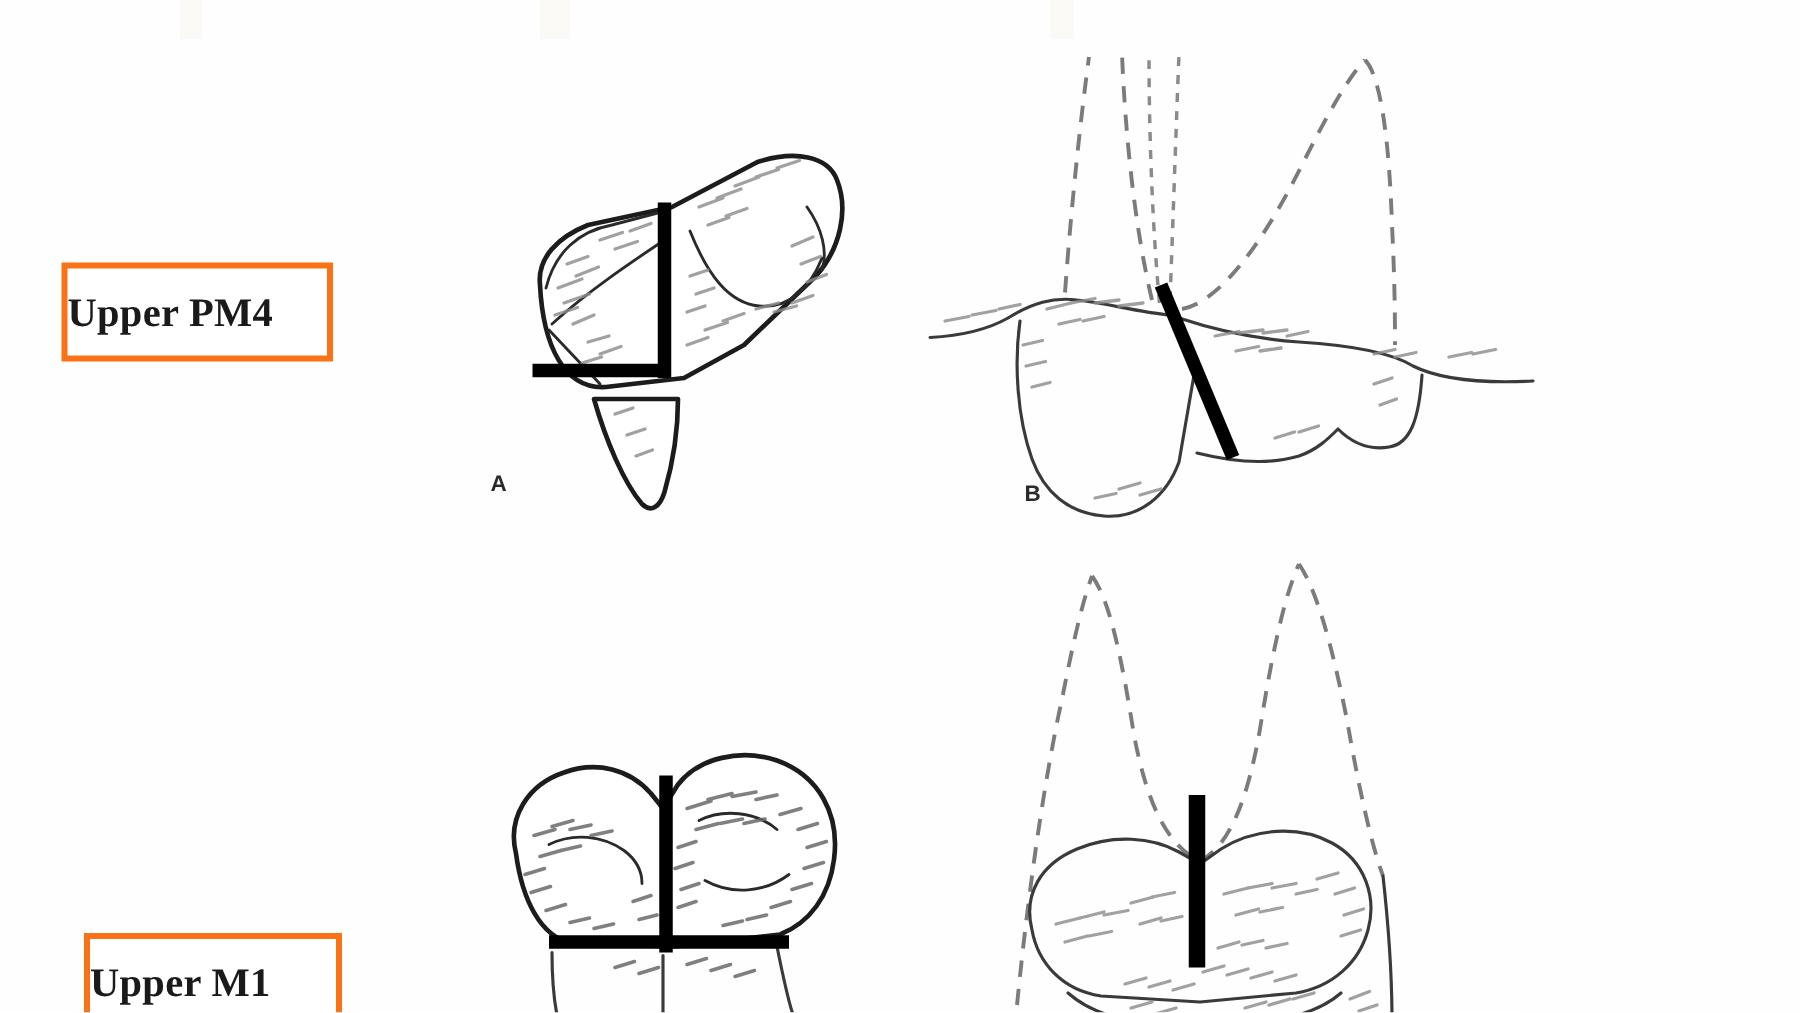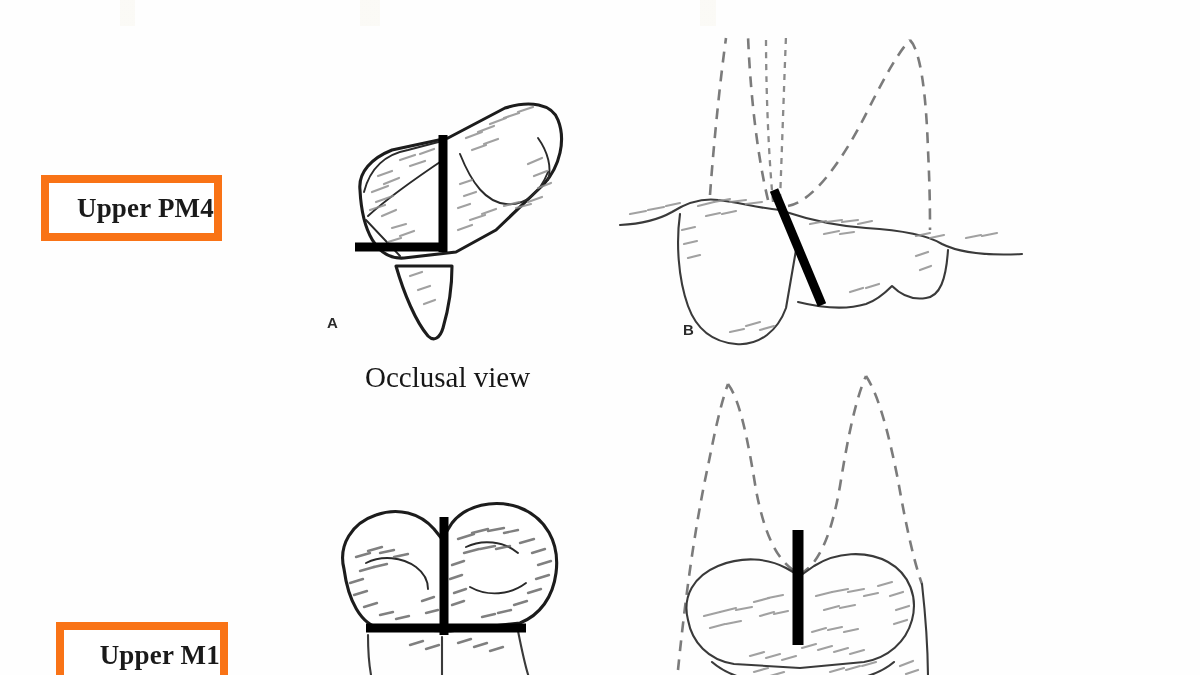--- a/index.html
+++ b/index.html
@@ -13,25 +13,25 @@
     height: 675px;
     background: #fefefe;
     overflow: hidden;
     font-family: "Liberation Serif", serif;
   }
 
   
   .row-label-box {
     position: absolute;
     box-sizing: border-box;
-    border: 8px solid #f97316;
+    border: 4px solid #f97316;
     background: #ffffff;
     display: flex;
     align-items: center;
-    justify-content: flex-end;
+    justify-content: flex-start;
   }
   .row-label-text {
     font-family: "Liberation Serif", serif;
     font-size: 27px;
     font-weight: 700;
     color: #1a1a1a;
     letter-spacing: 0.2px;
     white-space: nowrap;
   }
   #label-box-pm4 { left: 41px;  top: 175px; width: 181px; height: 66px; }
@@ -141,21 +141,20 @@
   <div id="header-artifact"></div>
 
   <div class="row-label-box" id="label-box-pm4">
     <span class="row-label-text">Upper PM4</span>
   </div>
 
   <div class="row-label-box" id="label-box-m1">
     <span class="row-label-text">Upper M1</span>
   </div>
 
-  <div class="view-caption" id="caption-occlusal">Occlusal view</div>
 
   <div class="panel-letter" id="letter-a">A</div>
   <div class="panel-letter" id="letter-b">B</div>
 
   <svg class="tooth-svg" id="svg-pm4-occlusal" viewBox="0 0 320 270">
 
     <path class="outline" d="M 60,110 C 58,92 72,78 92,70
              L 148,58 L 205,28 C 230,20 252,24 258,40
              C 266,60 260,86 244,104
              L 196,150 L 156,172 L 104,178

